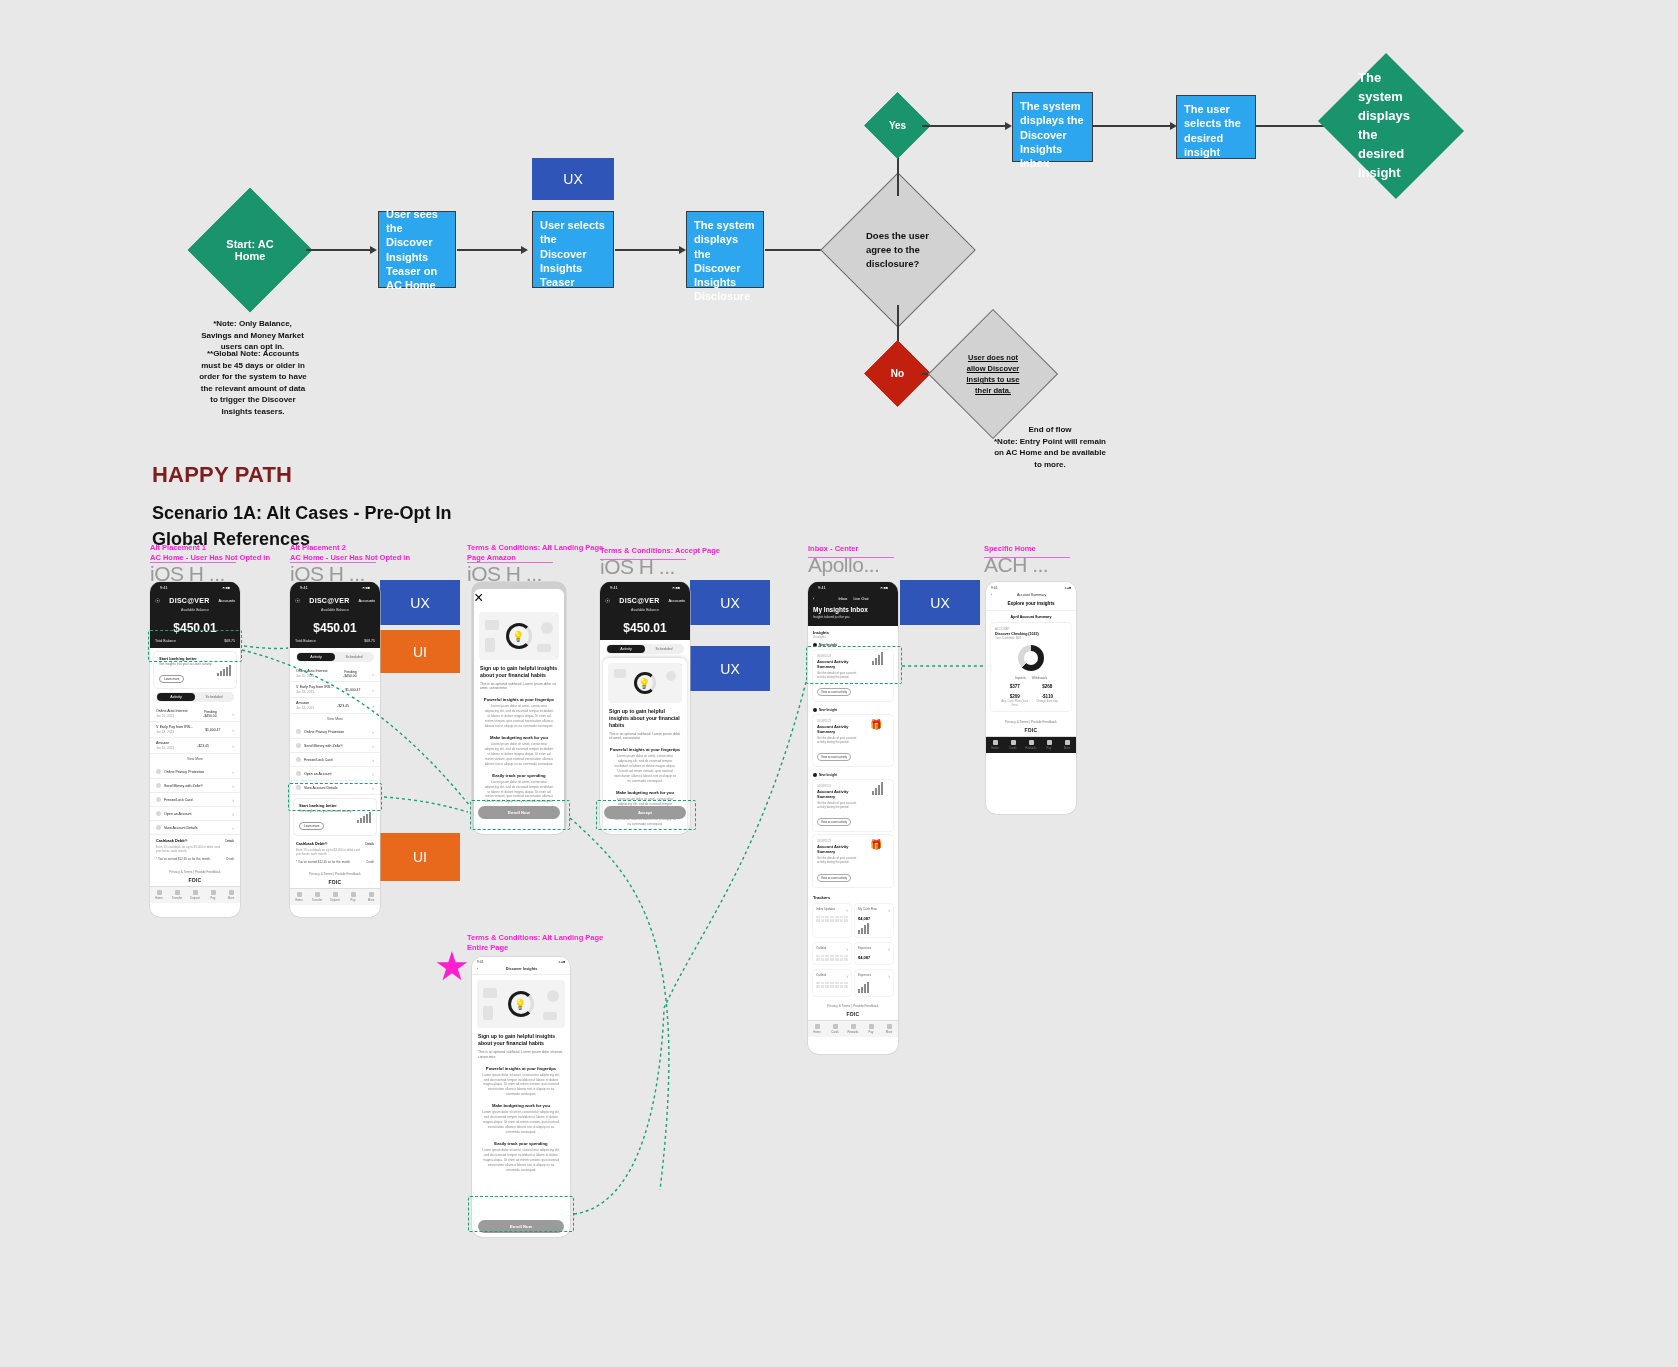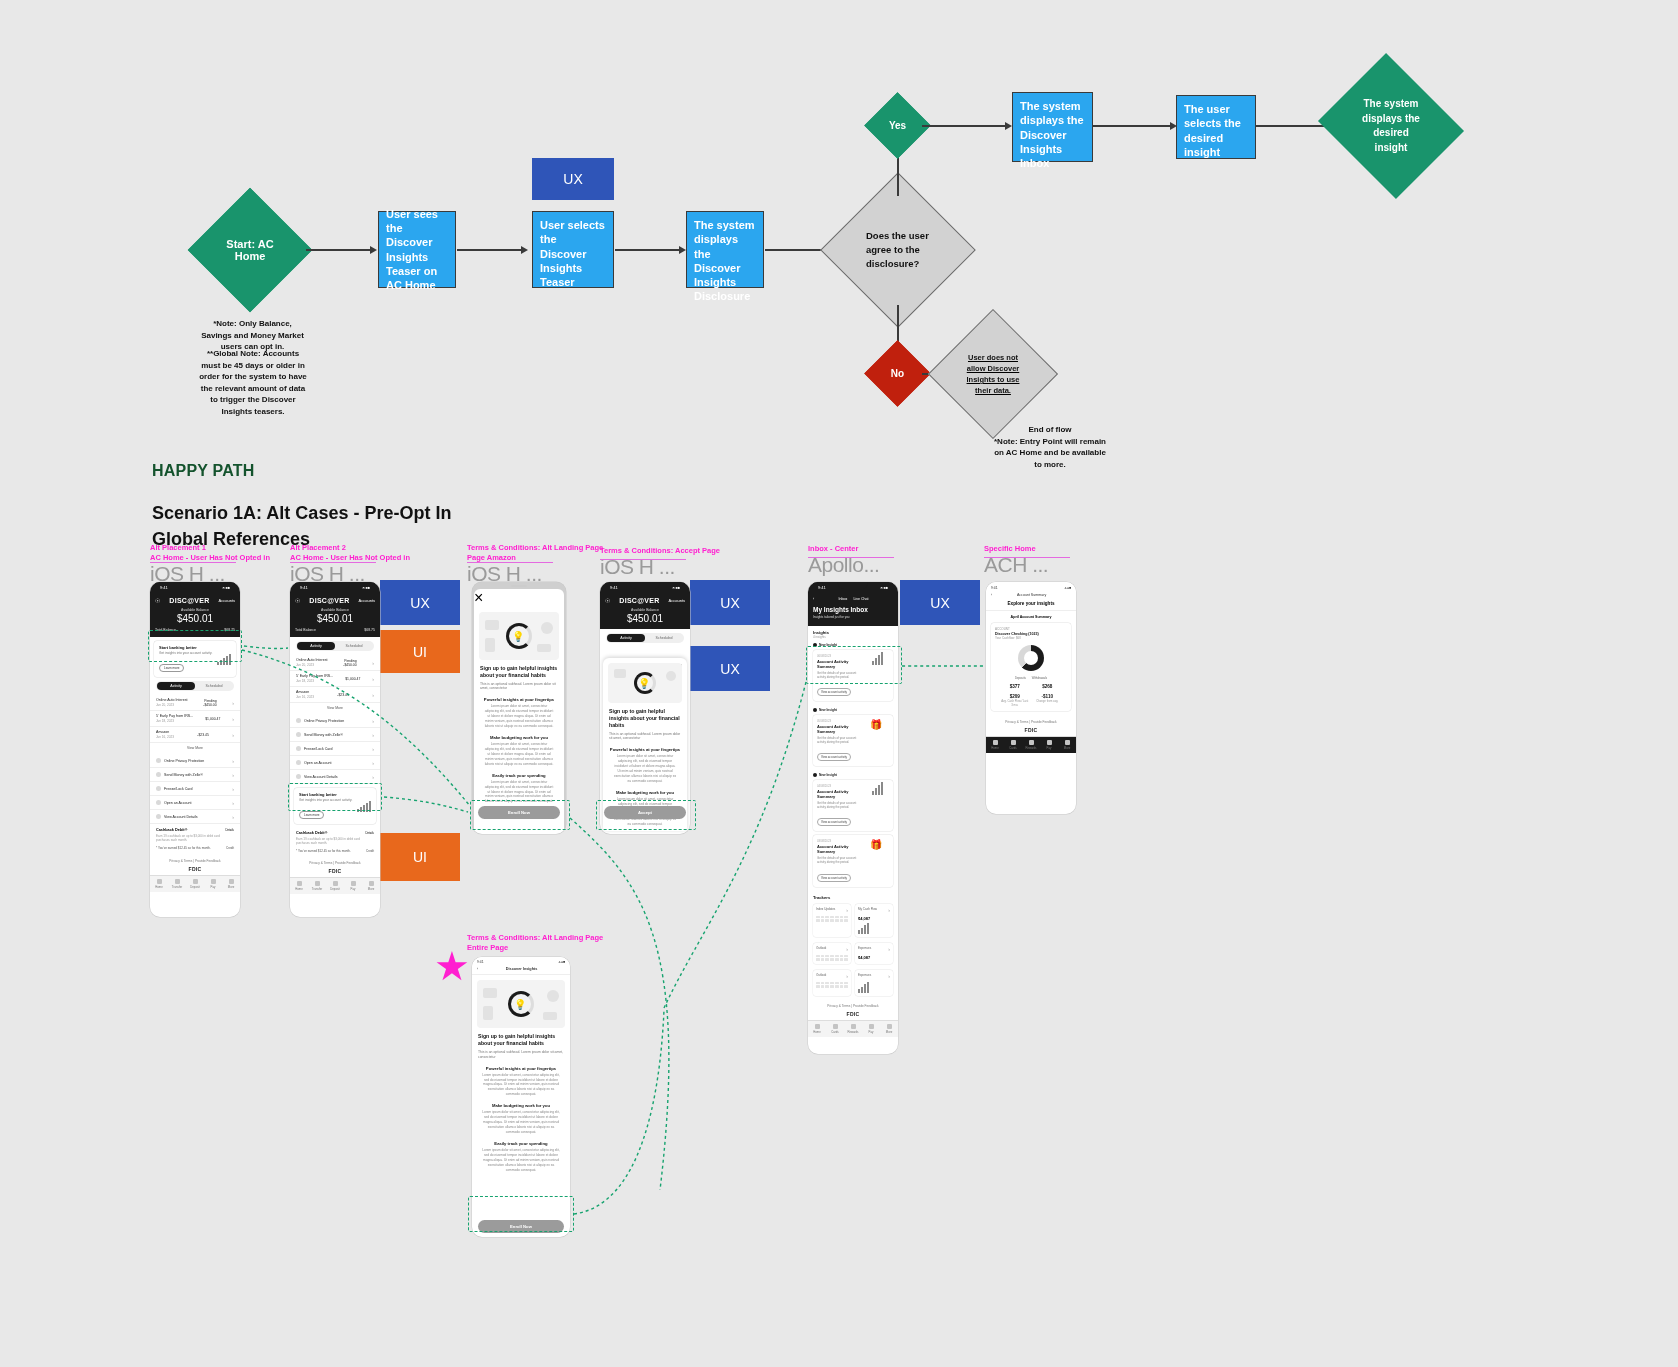--- a/index.html
+++ b/index.html
@@ -14,21 +14,21 @@
   }
 
   
   .scenario-title {
     position:absolute; left:152px; top:112px;
     font-size:20px; font-weight:bold; color:#111; line-height:1.45;
     letter-spacing:-0.2px;
   }
   .happy-path {
     position:absolute; left:152px; top:462px;
-    font-size:16px; font-weight:bold; color:#14532d; letter-spacing:0.2px;
+    font-size:22px; font-weight:bold; color:#7f1d1d; letter-spacing:0.2px;
   }
   .scenario1a {
     position:absolute; left:152px; top:500px;
     font-size:18px; font-weight:bold; color:#111; line-height:1.45;
   }
 
   
   .diamond {
     position:absolute;
     display:flex; align-items:center; justify-content:center;
@@ -107,21 +107,21 @@
   }
   .phone .notch {
     position:absolute; left:50%; transform:translateX(-50%); top:0;
     width:38%; height:7px; background:#1b1b1b; border-radius:0 0 6px 6px;
   }
   .dark-head { background:#1b1b1b; color:#fff; padding:4px 5px 5px; }
   .dh-row { display:flex; align-items:center; justify-content:space-between; font-size:4px; }
   .dh-brand { font-size:7px; font-weight:bold; letter-spacing:0.3px; }
   .dh-balance { text-align:center; margin-top:4px; }
   .dh-balance .cap { font-size:3.5px; opacity:.8; }
-  .dh-balance .amt { font-size:10px; font-weight:normal; margin-top:1px; }
+  .dh-balance .amt { font-size:12px; font-weight:bold; margin-top:9px; }
   .dh-foot { display:flex; justify-content:space-between; font-size:3.5px; margin-top:4px; opacity:.85; }
 
   .teaser {
     margin:4px; padding:4px 5px; background:#fff; border-radius:3px;
     box-shadow:0 0 0 0.4px #ddd; display:flex; align-items:center;
     justify-content:space-between; gap:3px;
   }
   .teaser .tt { font-size:4px; font-weight:bold; color:#111; }
   .teaser .ts { font-size:3.2px; color:#777; margin-top:1px; line-height:1.3; }
   .teaser .pill {
@@ -320,21 +320,21 @@
 <div class="arrow-r" style="left:1170px;top:121.5px;"></div>
 
 <div class="pbox" style="left:1176px;top:95px;width:80px;height:64px;">
   <span>The user selects the desired insight</span>
 </div>
 <div class="line-h" style="left:1256px;top:125px;width:85px;"></div>
 <div class="arrow-r" style="left:1337px;top:121.5px;"></div>
 
 <div class="diamond dia-green" style="left:1336px;top:78px;width:110px;height:96px;">
   <div class="dsh"></div>
-  <div class="dlabel" style="font-size:10px;line-height:1.45;width:78px;text-align:center;">The system displays the desired insight</div>
+  <div class="dlabel" style="font-size:13px;line-height:1.45;width:78px;text-align:left;">The system displays the desired insight</div>
 </div>
 
 <div class="line-v" style="left:897px;top:305px;height:48px;"></div>
 <div class="diamond dia-red" style="left:874px;top:350px;width:47px;height:47px;">
   <div class="dsh"></div>
   <div class="dlabel" style="font-size:10px;">No</div>
 </div>
 <div class="line-h" style="left:922px;top:373px;width:80px;height:2px;"></div>
 <div class="arrow-r" style="left:999px;top:369px;"></div>
 

